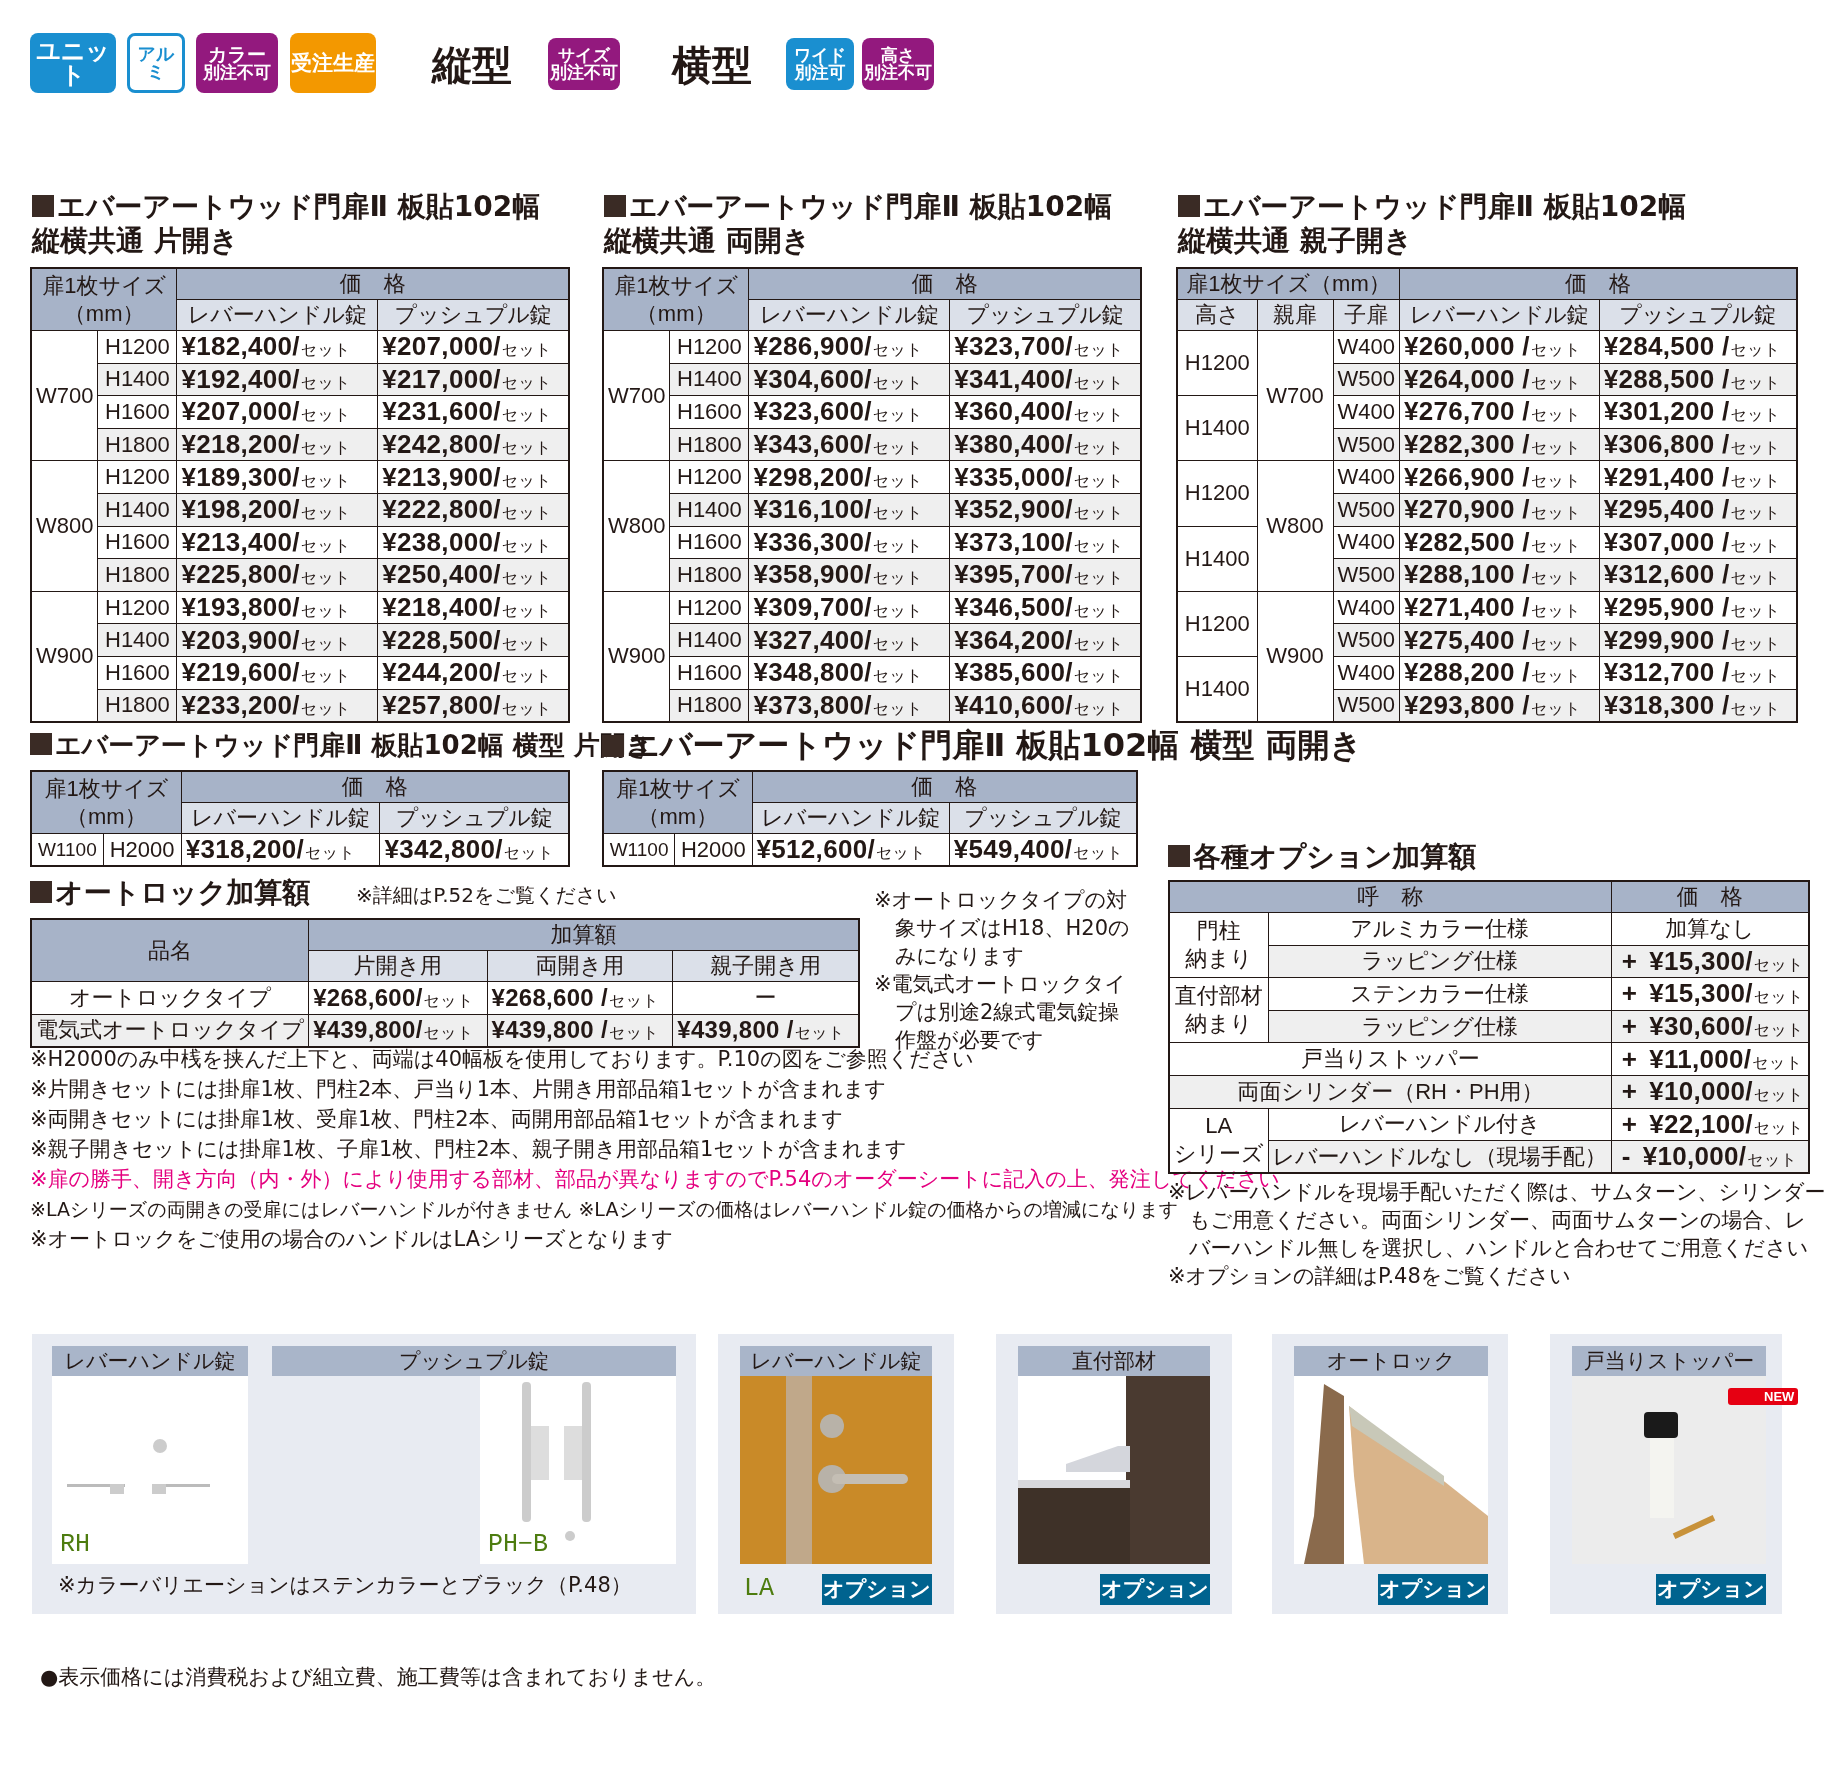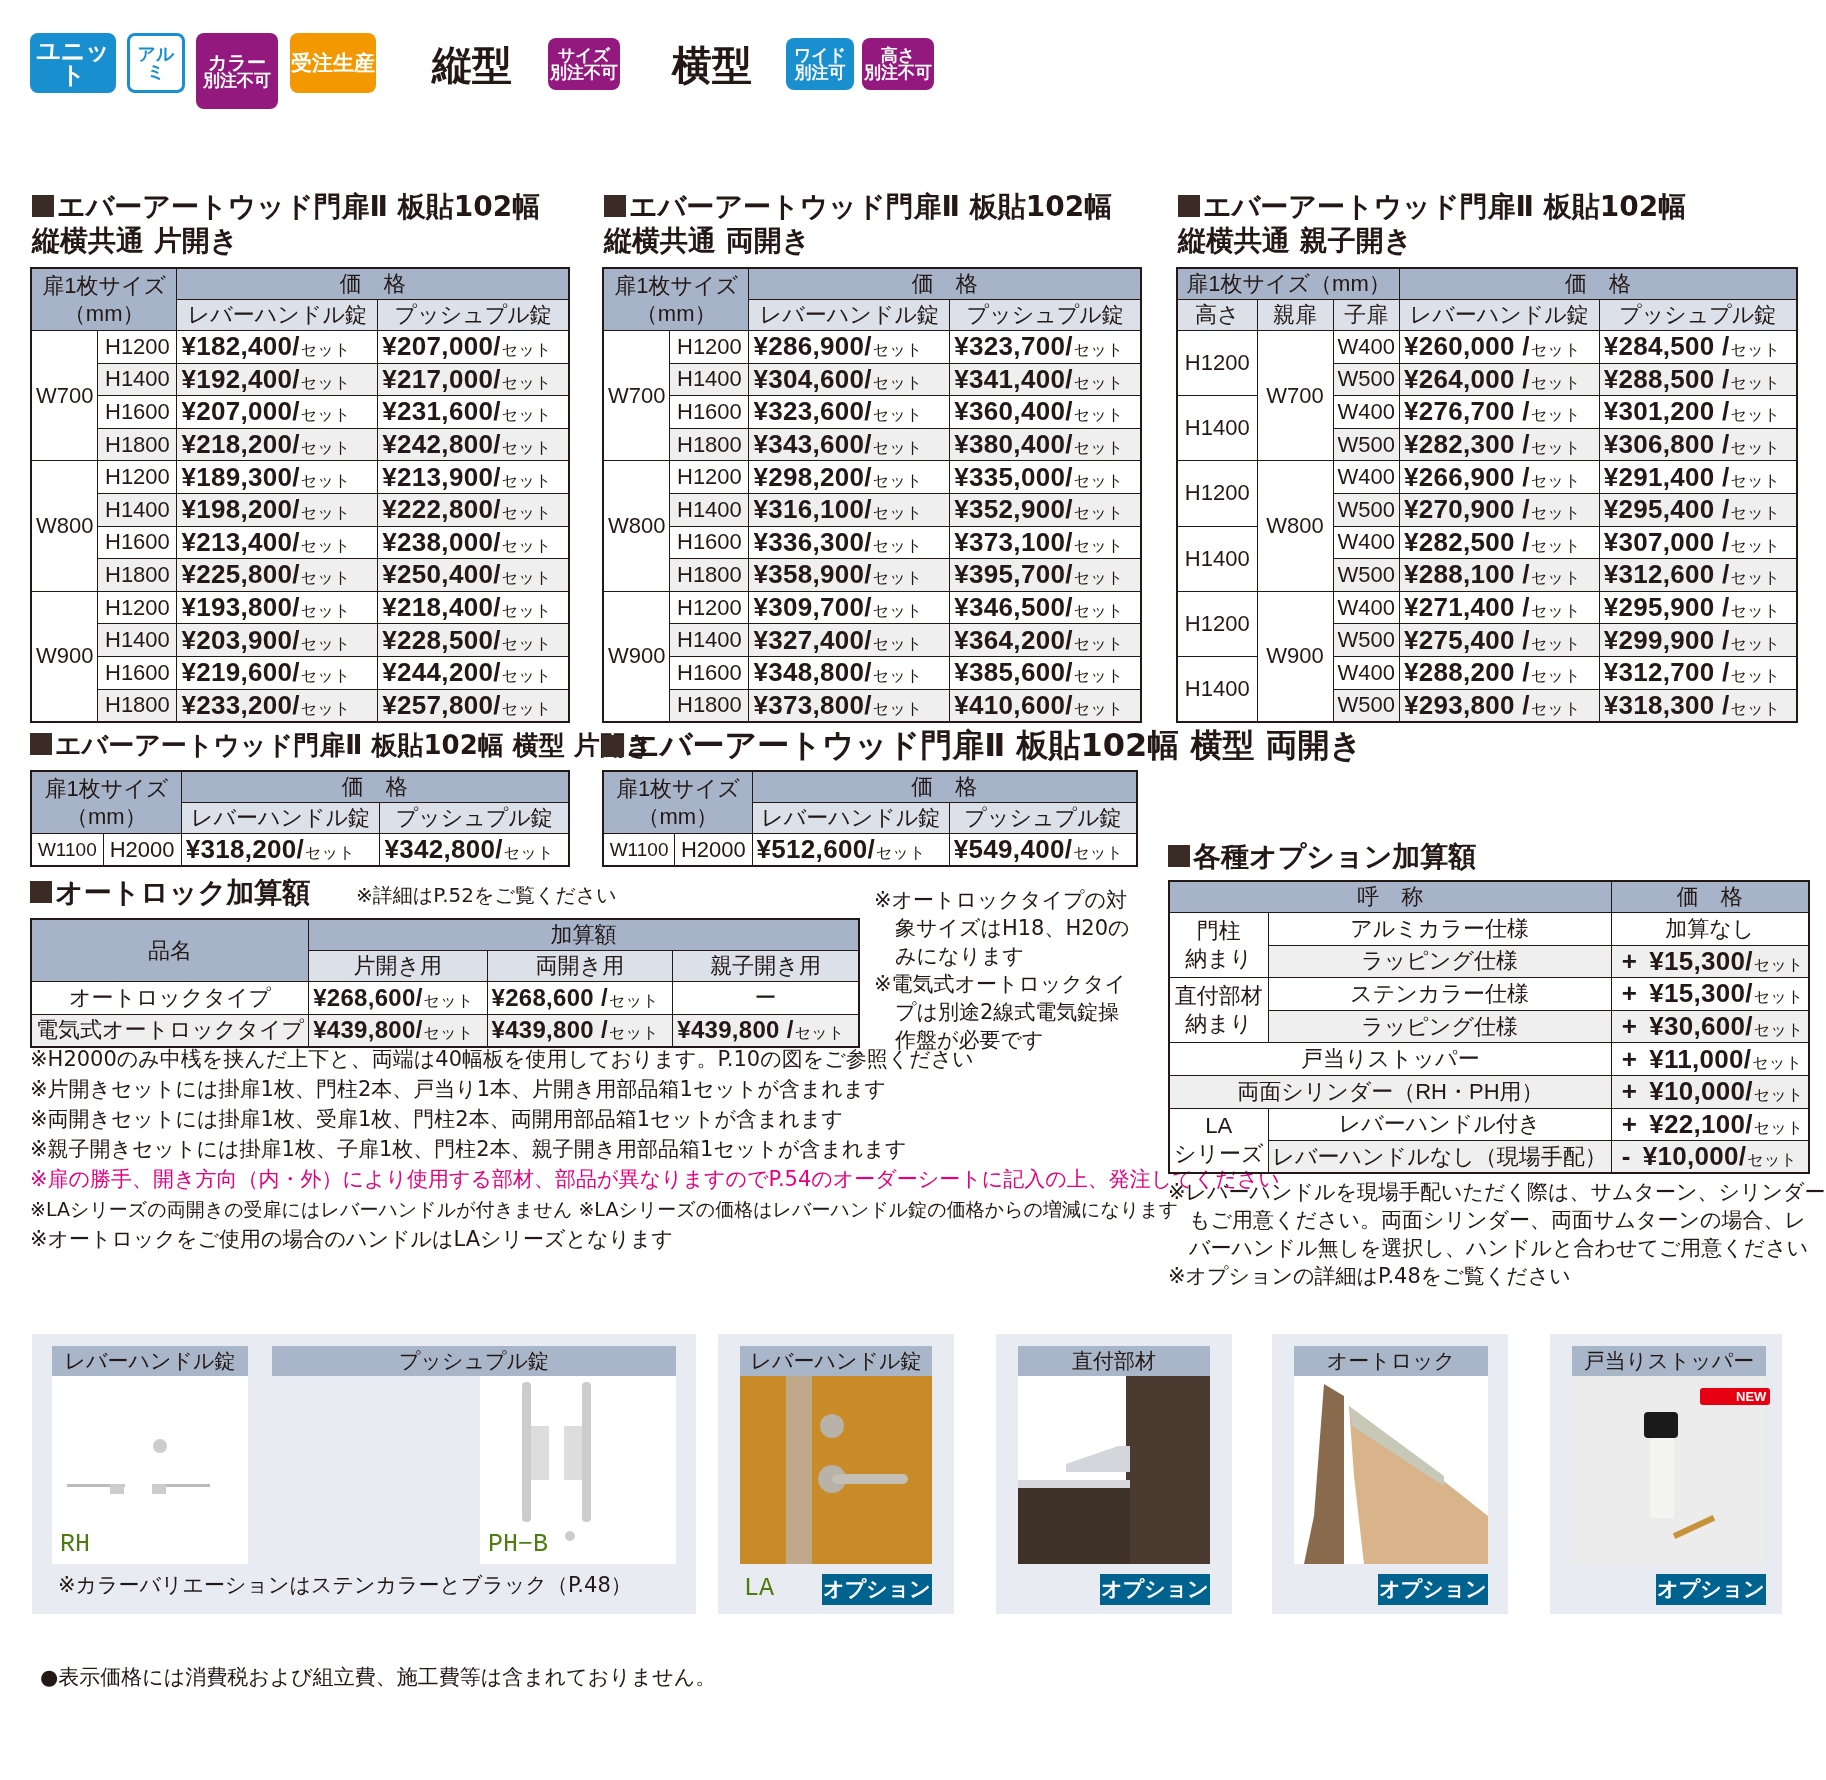--- a/index.html
+++ b/index.html
@@ -41,21 +41,21 @@
 </style>
 </head>
 <body>
 
 <div class="badge b-blue" style="left:30px;top:33px;width:86px;height:60px;font-size:24px;">
     <span>ユニット</span>
   </div>
 <div class="badge b-outline" style="left:127px;top:33px;width:58px;height:60px;font-size:18px;">
     <span>アルミ</span>
   </div>
-<div class="badge b-purple" style="left:196px;top:33px;width:82px;height:76px;font-size:19px;">
+<div class="badge b-purple" style="left:196px;top:33px;width:82px;height:60px;font-size:19px;">
     <span>カラー</span>
     <span style="font-size:17px">別注不可</span>
   </div>
 <div class="badge b-orange" style="left:290px;top:33px;width:86px;height:60px;font-size:21px;">
     <span>受注生産</span>
   </div>
 
 <div class="big-type" style="left:432px;top:38px;">縦型</div>
 <div class="badge b-purple" style="left:548px;top:38px;width:72px;height:52px;font-size:17px;">
     <span>サイズ</span>
@@ -528,18 +528,18 @@
 </div>
 
 <div class="panel" style="left:1550px;top:1334px;width:232px;height:280px;">
   <div class="ph-head" style="left:22px;top:12px;width:194px;">戸当りストッパー</div>
   <div class="ph-img" style="left:22px;top:42px;width:194px;height:188px;background:#ececec;">
     <svg width="194" height="188">
       <rect x="72" y="36" width="34" height="26" rx="4" fill="#1a1a1a"></rect>
         <rect x="78" y="62" width="24" height="80" fill="#f4f4f0"></rect>
         <rect x="100" y="148" width="44" height="6" fill="#c8923a" transform="rotate(-25 122 151)"></rect>
     </svg>
-    <div class="new-badge" style="left:128px;top:12px;padding-left:36px;">NEW</div>
+    <div class="new-badge" style="left:156px;top:12px;padding-left:36px;">NEW</div>
   </div>
   <div class="opt" style="left:106px;top:240px;width:110px;">オプション</div>
 </div>
 
 <div class="note" style="left:40px;top:1662px;">●表示価格には消費税および組立費、施工費等は含まれておりません。</div>
 
 </body></html>

